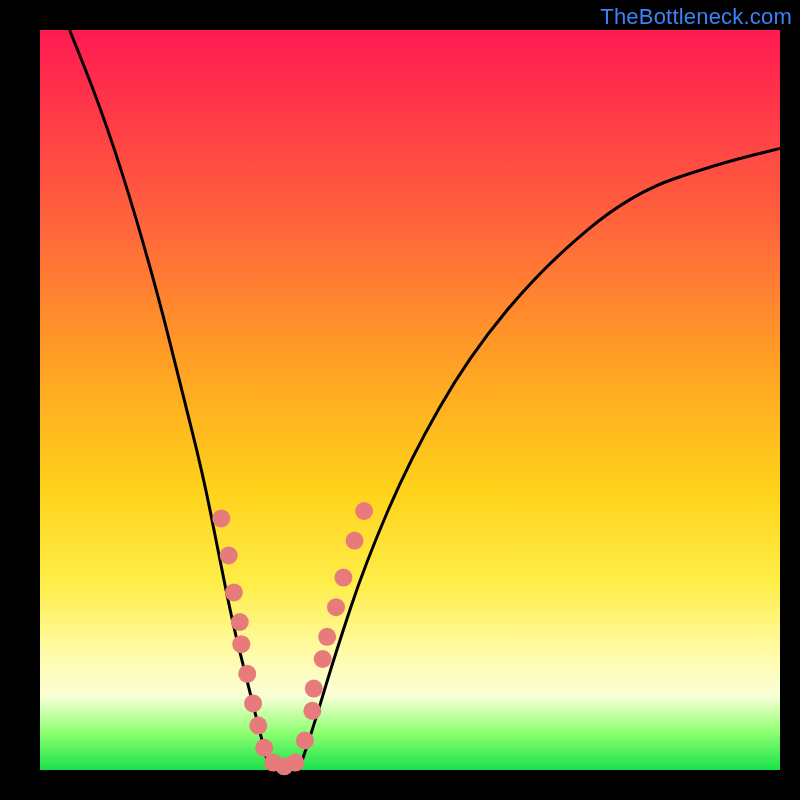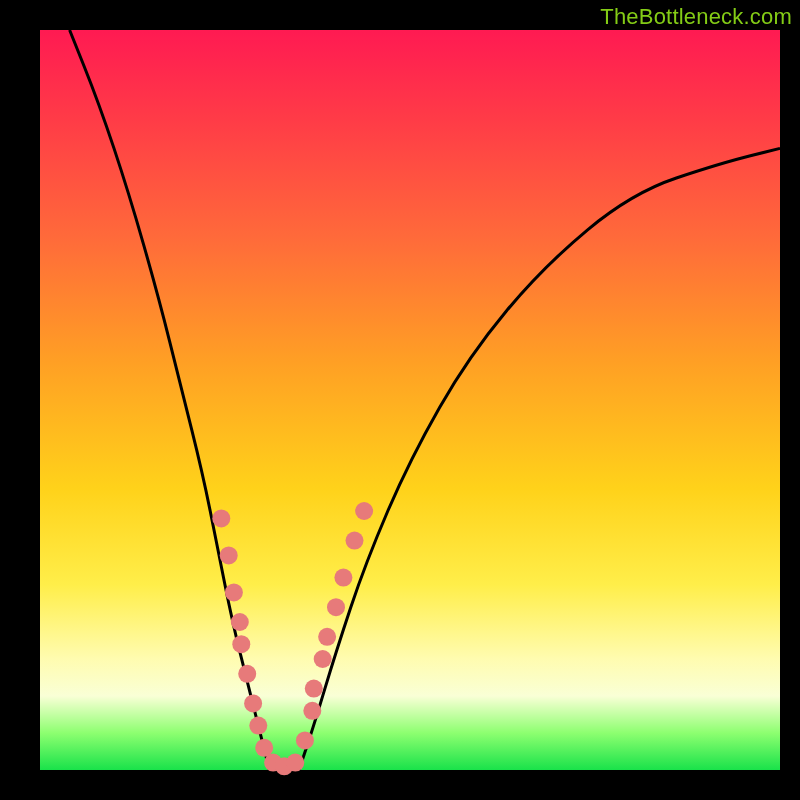--- a/index.html
+++ b/index.html
@@ -45,21 +45,21 @@
     left: 0;
     top: 0;
     width: 740px;
     height: 740px;
     overflow: visible;
   }
   .watermark {
     position: absolute;
     top: 4px;
     right: 8px;
-    color: #84cc16;
+    color: #3b82f6;
     font-size: 22px;
     letter-spacing: 0.2px;
     user-select: none;
   }
 </style>
 </head>
 <body>
 
 <div class="frame">
 

